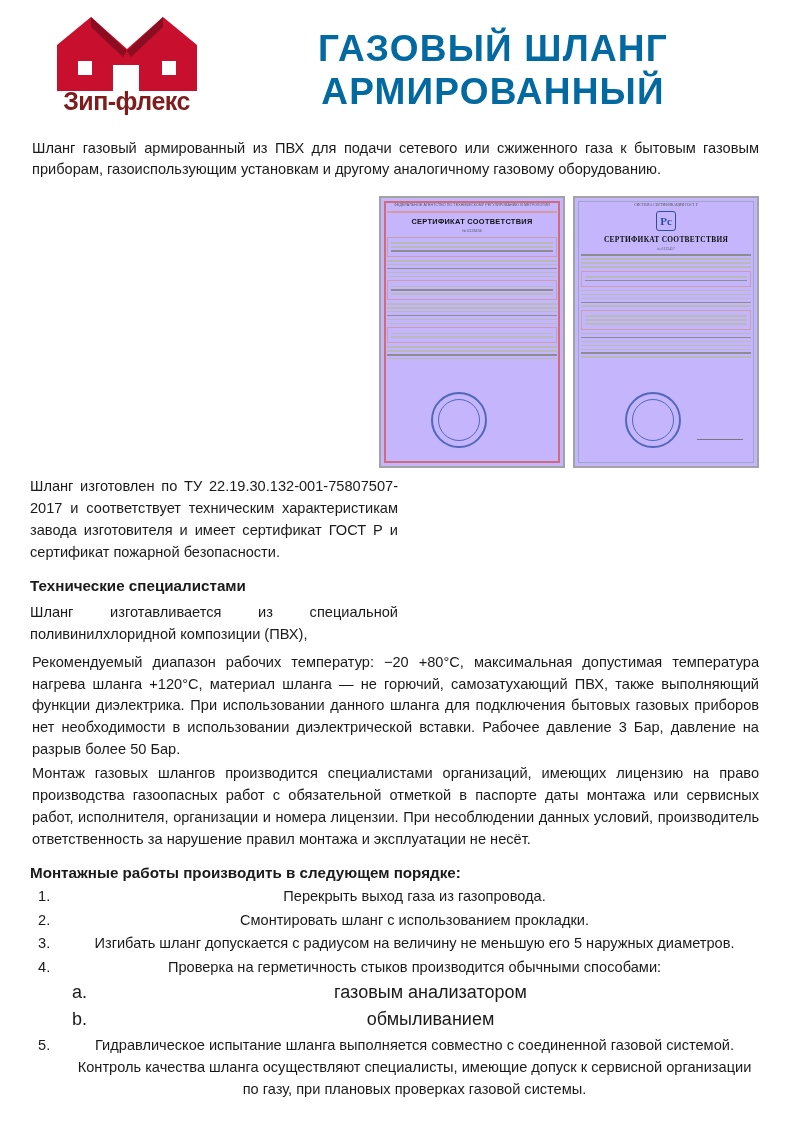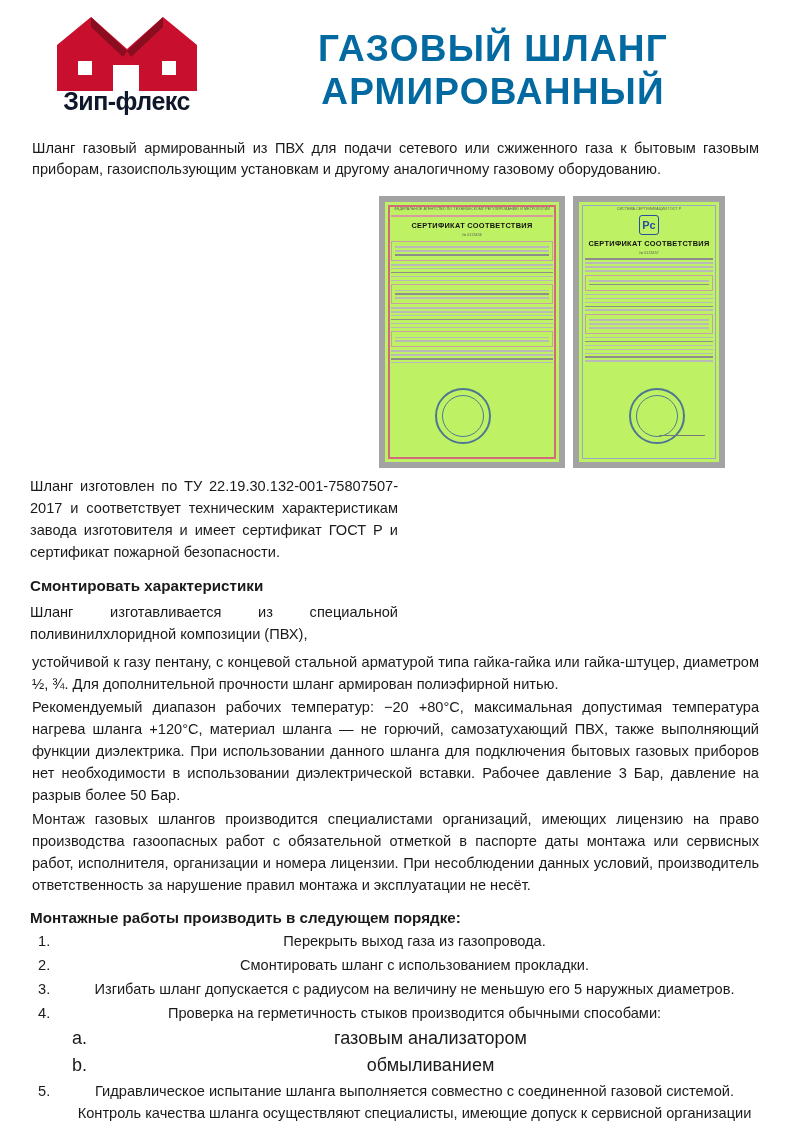--- a/index.html
+++ b/index.html
@@ -42,21 +42,21 @@
     height: 76px;
     margin: 0 auto;
   }
   .logo-svg { display:block; }
   .logo-text {
     text-align: center;
     font-family: "Liberation Sans", sans-serif;
     font-weight: bold;
     font-size: 25px;
     letter-spacing: -0.5px;
-    color: #0f172a;
+    color: #7f1d1d;
     margin-top: -4px;
     white-space: nowrap;
   }
   .header-title {
     flex: 1;
     text-align: center;
     padding-left: 6px;
   }
   .header-title .line {
     font-family: "Liberation Sans", sans-serif;
@@ -85,27 +85,27 @@
     float: left;
   }
   .certs {
     float: right;
     width: 382px;
     display: flex;
     gap: 8px;
     margin-top: 4px;
   }
   .cert {
-    border: 6px solid #a3a3a3;
-    background: #bef264;
+    border: 2px solid #a3a3a3;
+    background: #c4b5fd;
     position: relative;
     overflow: hidden;
   }
   .cert-a { width: 186px; height: 272px; }
-  .cert-b { width: 152px; height: 272px; }
+  .cert-b { width: 186px; height: 272px; font-family: Liberation Serif, serif; }
 
   
   .cert-inner { position:absolute; inset:0; padding:5px 6px; }
   .c-line { background: #b9b9b9; height: 1.5px; margin: 2.4px 0; }
   .c-line.dark { background: #8d8d8d; }
   .c-line.red { background: #d79aa3; }
   .cert-title {
     text-align: center;
     font-size: 7.4px;
     font-weight: bold;
@@ -335,26 +335,25 @@
           <div class="c-line dark"></div>
             <div class="c-line"></div>
         </div>
         <div class="cert-seal"></div>
         <div class="cert-sig"></div>
       </div>
     </div>
 
     <div class="left-col">
       <p class="para">Шланг изготовлен по ТУ 22.19.30.132-001-75807507-2017 и соответствует техническим характеристикам завода изготовителя и имеет сертификат ГОСТ Р и сертификат пожарной безопасности.</p>
-      <h3 class="section">Смонтировать характеристики</h3>
+      <h3 class="section">Технические специалистами</h3>
       <p class="para">Шланг изготавливается из специальной поливинилхлоридной композиции (ПВХ),</p>
     </div>
   </div>
 
-  <p class="full-text">устойчивой к газу пентану, с концевой стальной арматурой типа гайка-гайка или гайка-штуцер, диаметром ½, ¾. Для дополнительной прочности шланг армирован полиэфирной нитью.</p>
   <p class="full-text">Рекомендуемый диапазон рабочих температур: −20 +80°С, максимальная допустимая температура нагрева шланга +120°С, материал шланга — не горючий, самозатухающий ПВХ, также выполняющий функции диэлектрика. При использовании данного шланга для подключения бытовых газовых приборов нет необходимости в использовании диэлектрической вставки. Рабочее давление 3 Бар, давление на разрыв более 50 Бар.</p>
 
   <p class="full-text">Монтаж газовых шлангов производится специалистами организаций, имеющих лицензию на право производства газоопасных работ с обязательной отметкой в паспорте даты монтажа или сервисных работ, исполнителя, организации и номера лицензии. При несоблюдении данных условий, производитель ответственность за нарушение правил монтажа и эксплуатации не несёт.</p>
 
   <h3 class="section block-gap">Монтажные работы производить в следующем порядке:</h3>
   <ol class="steps">
     <li><span>Перекрыть выход газа из газопровода.</span></li>
     <li><span>Смонтировать шланг с использованием прокладки.</span></li>
     <li><span>Изгибать шланг допускается с радиусом на величину не меньшую его 5 наружных диаметров.</span></li>
     <li>

